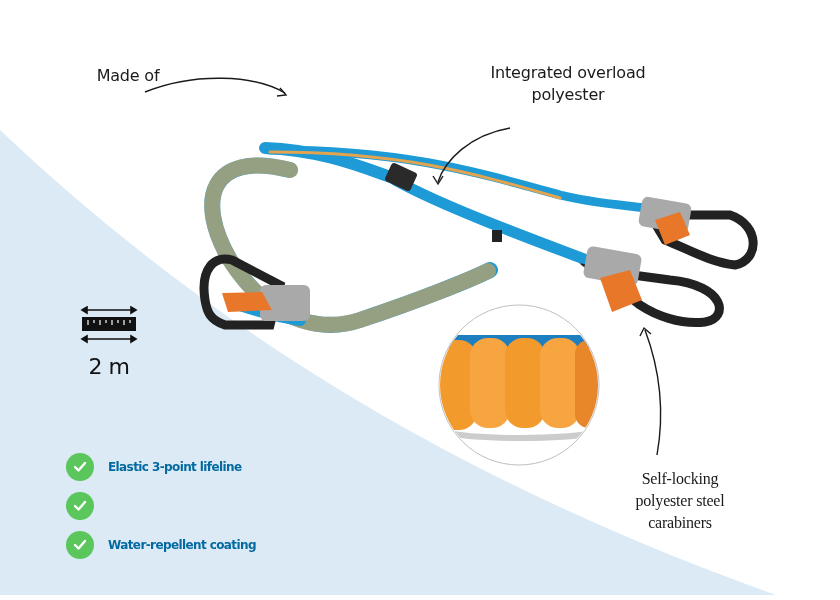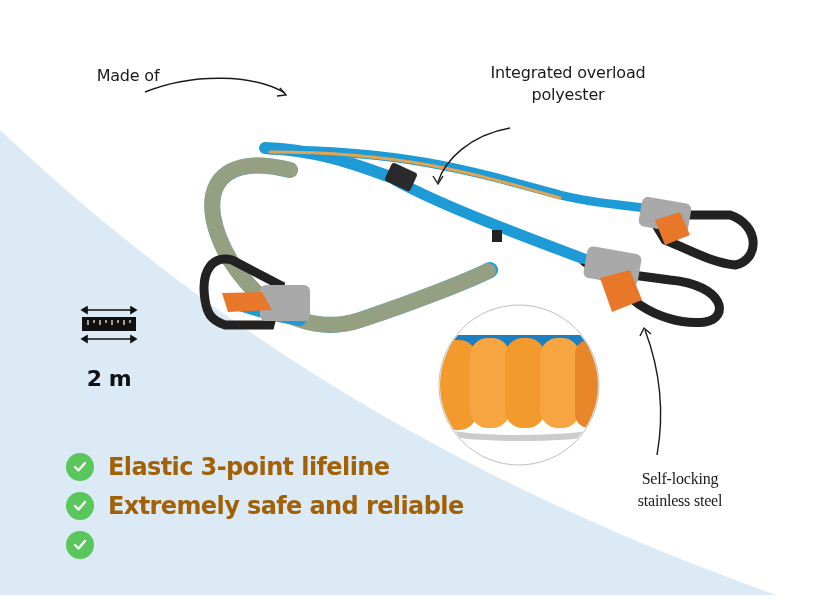--- a/index.html
+++ b/index.html
@@ -3,25 +3,25 @@
 <meta charset="utf-8">
 <style>
   html, body { margin:0; padding:0; }
   body { width:840px; height:600px; position:relative; overflow:hidden; background:#ffffff;
     font-family:"DejaVu Sans", sans-serif; color:#111; }
   .bg-svg { position:absolute; left:0; top:0; width:840px; height:600px; }
   .label { position:absolute; text-align:center; font-size:16px; line-height:22px; color:#1a1a1a;
     font-family:"DejaVu Sans", sans-serif; letter-spacing:-0.2px; }
   .label span { display:block; }
   .length { position:absolute; left:76px; top:306px; width:66px; text-align:center; }
-  .length .val { font-weight:bold; font-size:22px; margin-top:16px; letter-spacing:-0.5px; }
+  .length .val { font-weight:normal; font-size:22px; margin-top:4px; letter-spacing:-0.5px; }
   .features { position:absolute; left:66px; top:447px; }
   .feature { display:flex; align-items:center; height:39px; }
   .check { width:28px; height:28px; border-radius:50%; background:#5bc65b; display:flex; align-items:center; justify-content:center; margin-right:14px; }
-  .feature-text { font-weight:bold; font-size:24px; letter-spacing:-0.6px; color:#a16207;text-align:right; }
+  .feature-text { font-weight:bold; font-size:12px; letter-spacing:-0.6px; color:#0369a1;text-align:right; }
 </style>
 </head>
 <body>
 
 <svg class="bg-svg" viewBox="0 0 840 600">
 
   <path d="M0,130 C180,300 420,470 790,600 L0,600 Z" fill="#dbeaf5"></path>
   <rect x="0" y="595" width="840" height="5" fill="#ffffff"></rect>
 
   <g fill="none" stroke-linecap="round">
@@ -83,21 +83,22 @@
   <span>Made of</span>
 </div>
 
 <div class="label" style="left:468px; top:62px; width:200px;">
   <span>Integrated overload</span>
   <span>polyester</span>
 </div>
 
 <div class="label" style="left:600px; top:468px; width:160px;font-family:Liberation Serif, serif;">
   <span>Self-locking</span>
-  <span>stainless steel</span>
+  <span>polyester steel</span>
+  <span>carabiners</span>
 </div>
 
 <div class="length">
   <svg width="58" height="40" viewBox="0 0 58 40">
     <g stroke="#111" stroke-width="1.6" fill="#111">
       <line x1="4" y1="4" x2="54" y2="4"></line>
       <path d="M2,4 L7,1 L7,7 Z"></path>
         <path d="M56,4 L51,1 L51,7 Z"></path>
       <rect x="2" y="11" width="54" height="14" stroke="none"></rect>
       <line x1="4" y1="33" x2="54" y2="33"></line>
@@ -126,22 +127,22 @@
         </svg>
     </span>
     <span class="feature-text">Elastic 3-point lifeline</span>
   </div>
   <div class="feature">
     <span class="check">
       <svg width="14" height="12" viewBox="0 0 14 12">
           <path d="M2,6 L5.5,9.5 L12,2" stroke="#fff" stroke-width="2.4" fill="none" stroke-linecap="round" stroke-linejoin="round"></path>
         </svg>
     </span>
-    <span class="feature-text">Extremely safe and reliable</span>
   </div>
   <div class="feature">
     <span class="check">
       <svg width="14" height="12" viewBox="0 0 14 12">
           <path d="M2,6 L5.5,9.5 L12,2" stroke="#fff" stroke-width="2.4" fill="none" stroke-linecap="round" stroke-linejoin="round"></path>
         </svg>
     </span>
+    <span class="feature-text">Water-repellent coating</span>
   </div>
 </div>
 
 </body></html>

